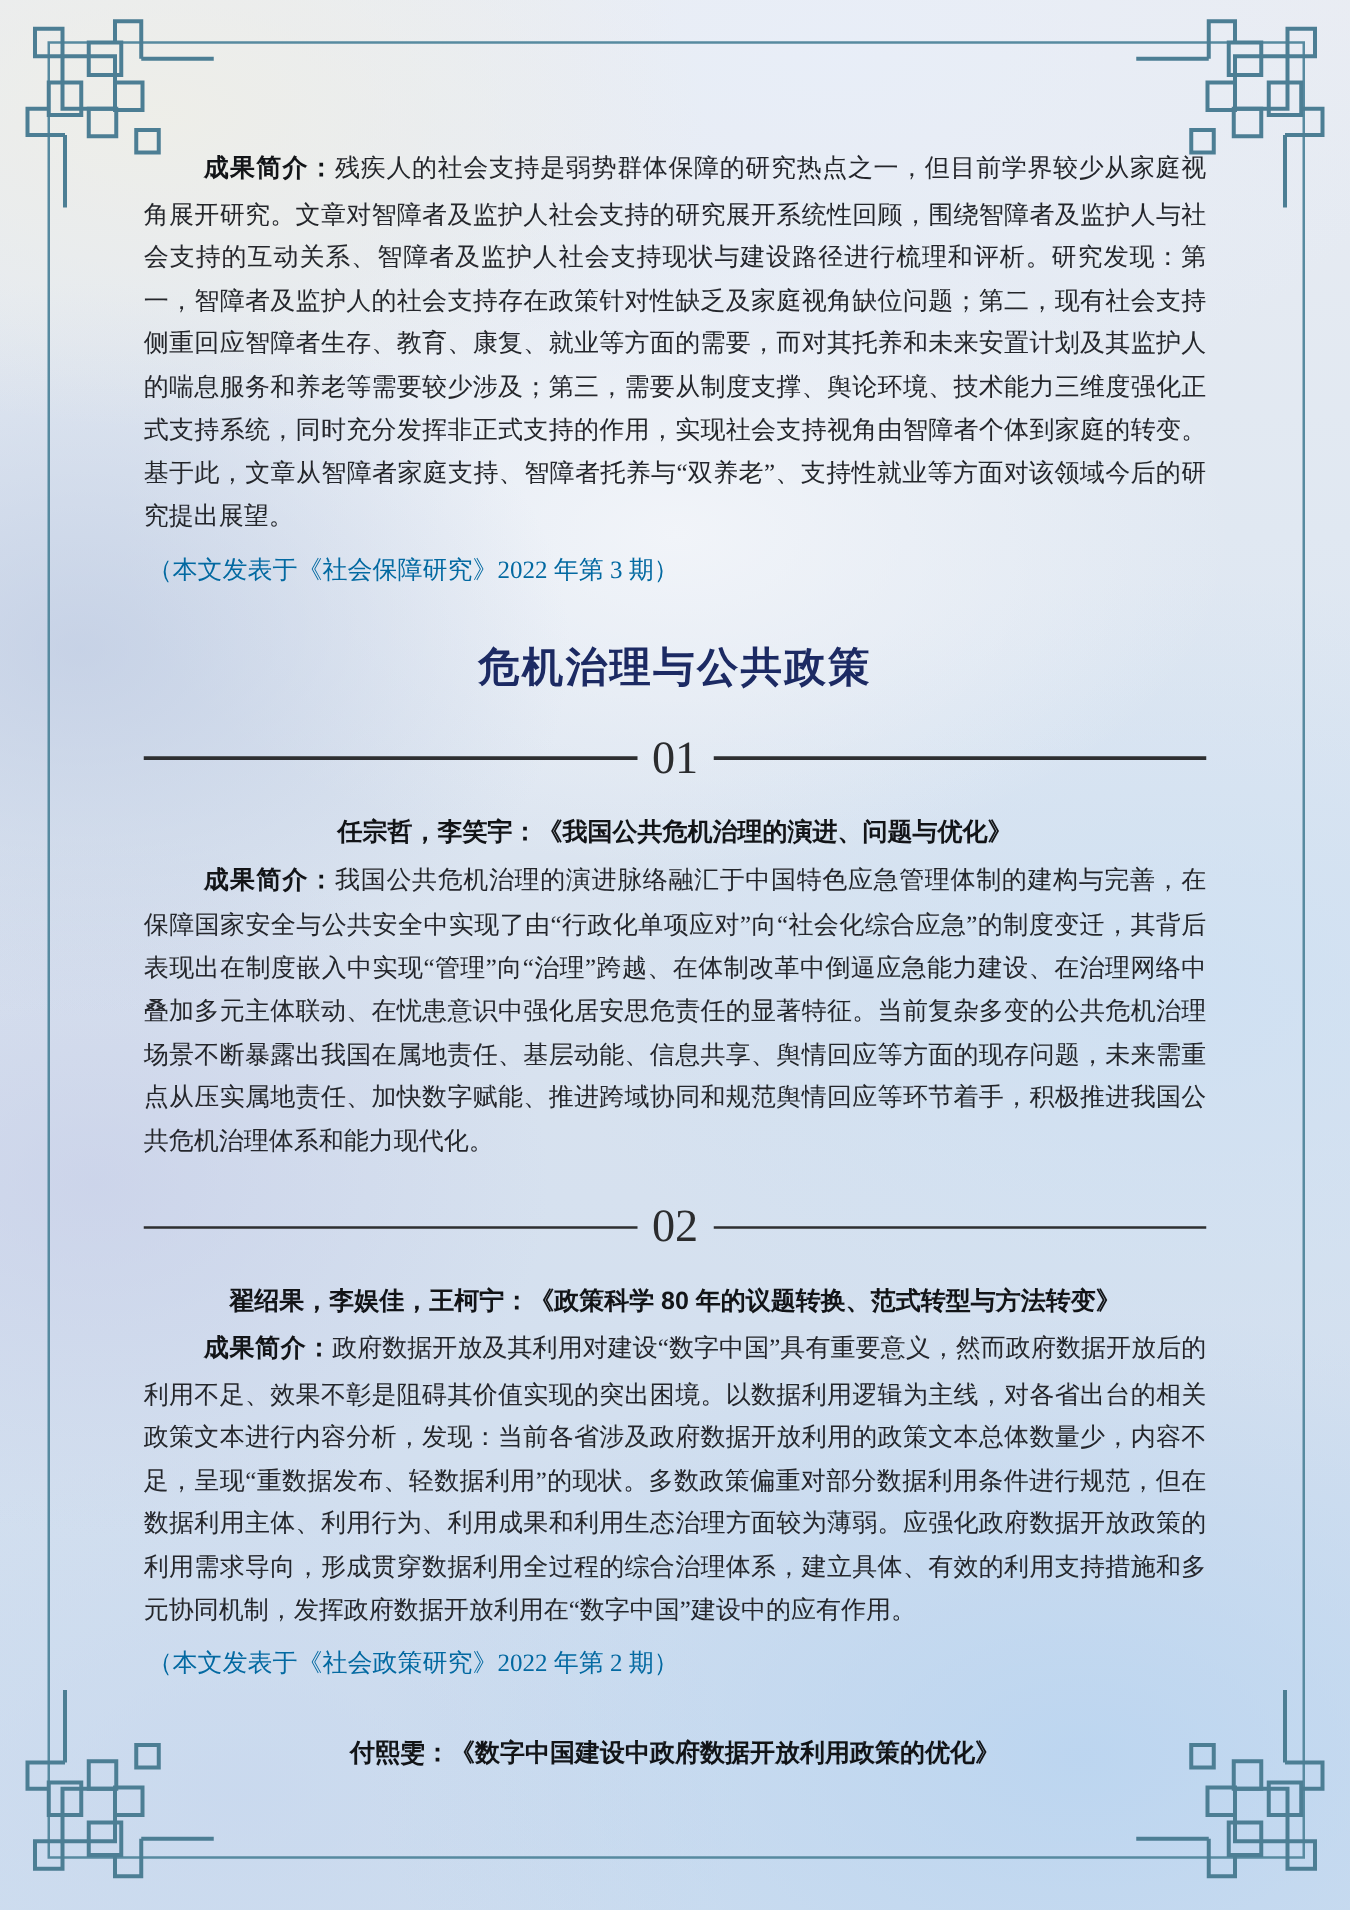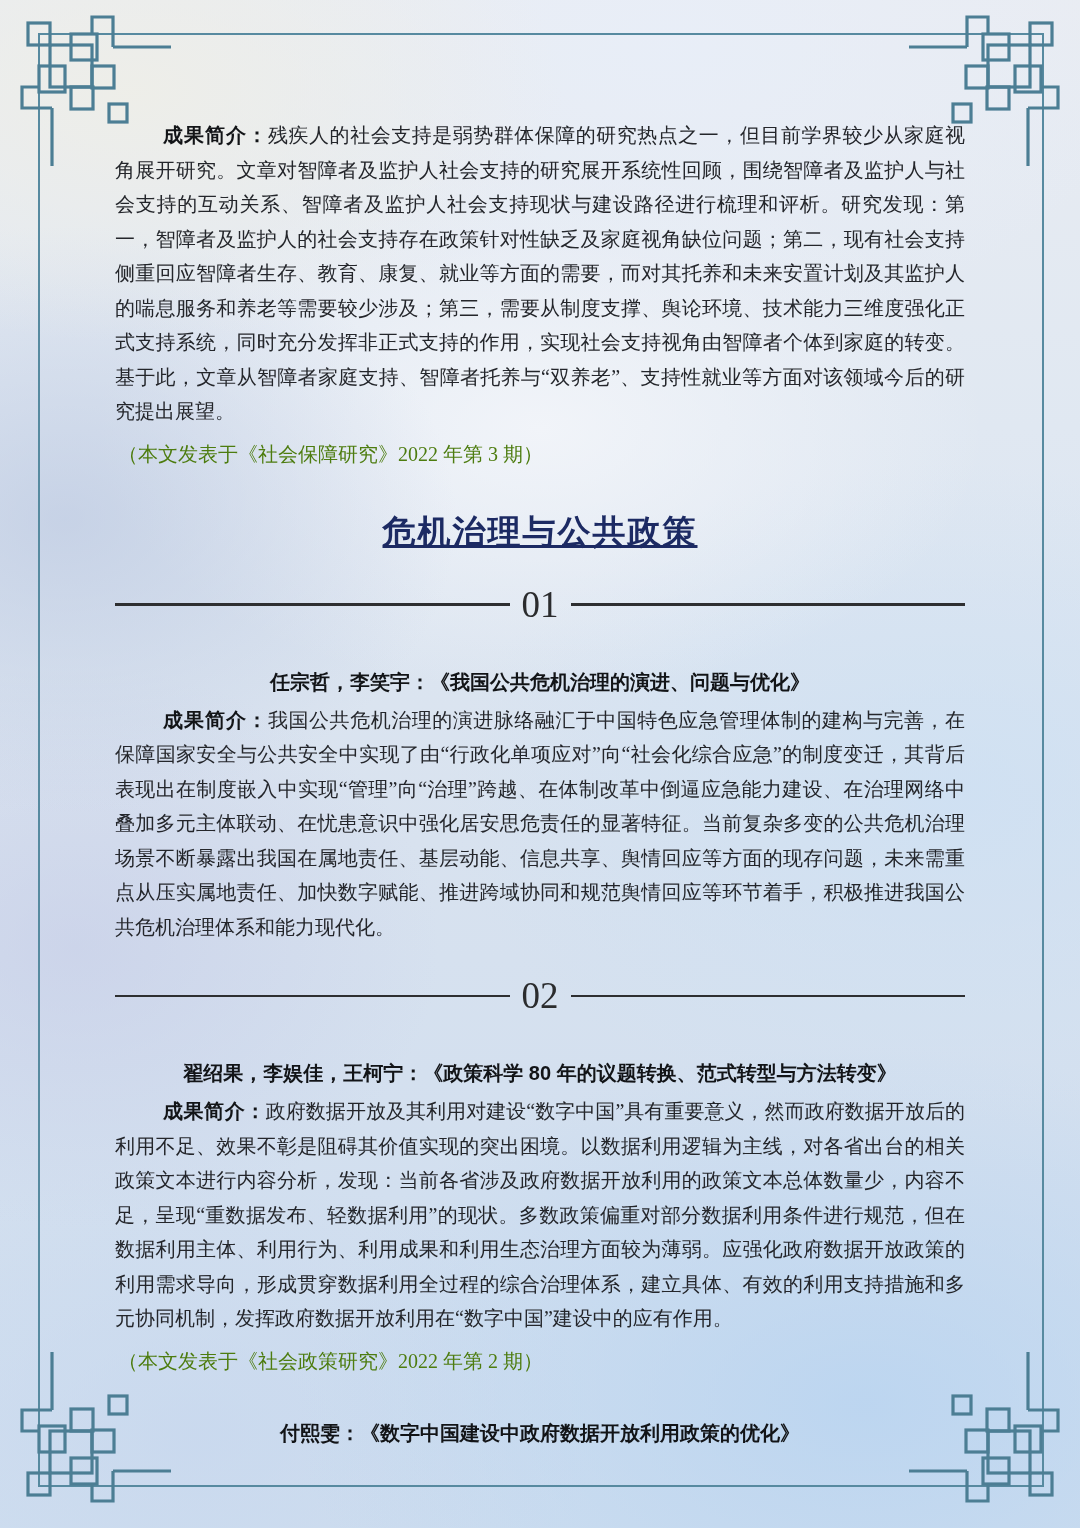--- a/index.html
+++ b/index.html
@@ -38,43 +38,42 @@
   .item-title{
     font-family:"Liberation Sans","DejaVu Sans",sans-serif;
     font-weight:bold;font-size:20px;line-height:30px;
     text-align:center;color:#121417;margin:0;
   }
   .para{
     font-size:20px;line-height:34.5px;text-align:justify;
     margin:6px 0 0 0;text-indent:2.4em;color:#24262b;
   }
   .para b{
-    font-family:Liberation Serif, serif;
+    font-family:Liberation Mono, monospace;
     color:#121417;letter-spacing:.5px;
   }
   .pub{
     font-size:20px;line-height:34px;margin:8px 0 0 0;
-    text-indent:.15em;color:#4d7c0f;
+    text-indent:.15em;color:#0369a1;
   }
   .section-heading{
     font-family:"Liberation Sans","DejaVu Sans",sans-serif;
     font-weight:bold;font-size:33px;line-height:42px;
     text-align:center;color:#1c2a63;letter-spacing:2px;
     margin:40px 0 0 0;
-    text-decoration:underline;
   }
   .divider{
     display:flex;align-items:center;margin-top:30px;height:44px;
   }
   .divider .rule{flex:1;height:2.5px;background:#2e2f31;}
   .divider .num{
     font-family:"Liberation Serif","DejaVu Serif",serif;
     font-size:37px;color:#2b2c2e;margin:0 12px;line-height:44px;
   }
-  .mt-title{margin-top:40px;}
+  .mt-title{margin-top:22px;}
   .mt-title-lg{margin-top:40px;}
   .spacer-top{height:112px;}
 </style>
 </head>
 <body>
 
 <div class="bg"></div>
 <div class="frame"></div>
 
 <svg width="0" height="0" style="position:absolute" aria-hidden="true">

